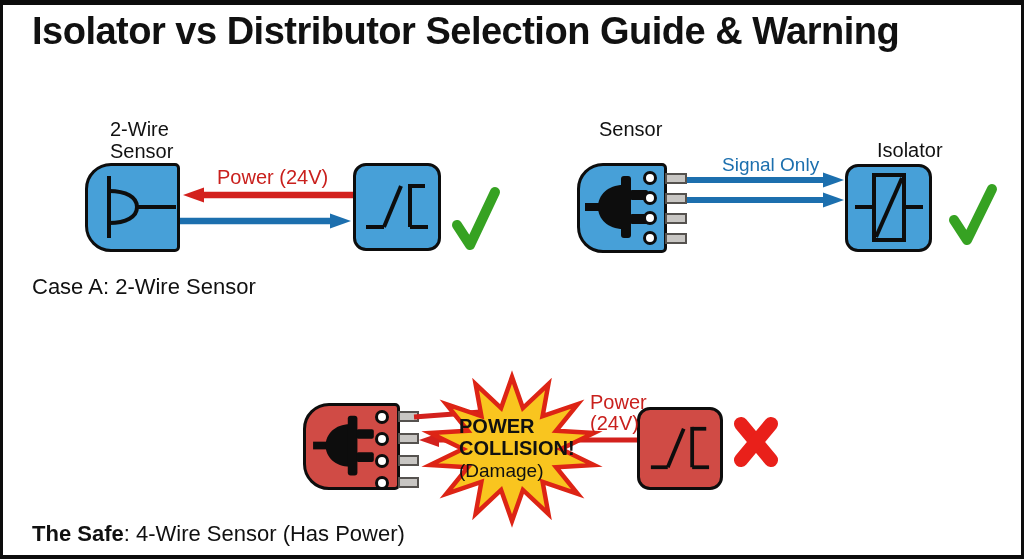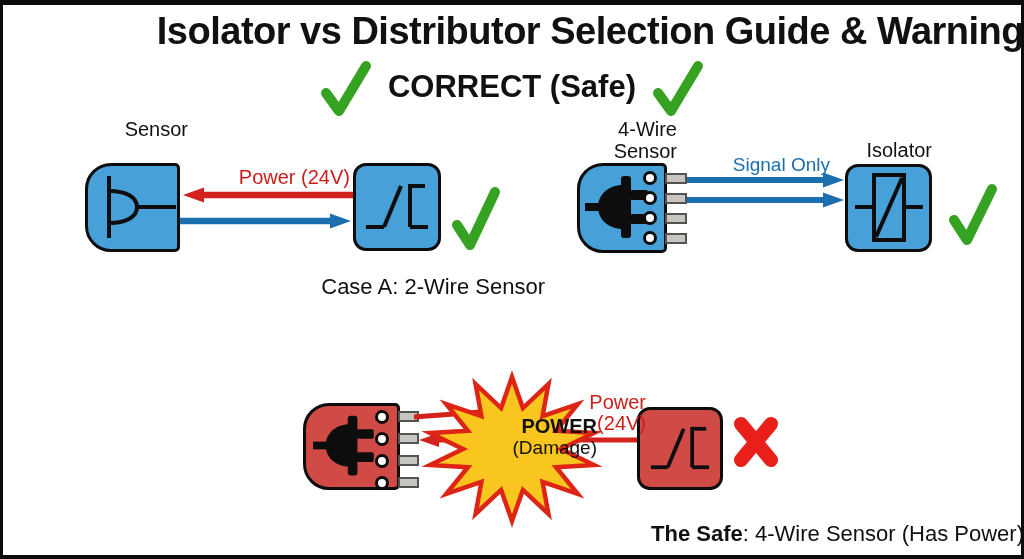--- a/index.html
+++ b/index.html
@@ -4,21 +4,21 @@
 <style>
   * { margin:0; padding:0; box-sizing:border-box; }
   html,body { background:#444; }
   #stage {
     position:relative; width:1024px; height:559px;
     background:#ffffff; overflow:hidden;
     font-family:"Liberation Sans", sans-serif;
     color:var(--ink,#111);
   }
   .abs { position:absolute; }
-  .center { text-align:right; }
+  .center { text-align:left;margin-left:32px; }
 
   
   #frame { position:absolute; inset:0; border-style:solid; border-color:#0c0c0c;
            border-width:5px 3px 4px 3px; pointer-events:none; z-index:60; }
 
   
   #main-title { left:0; right:0; top:10px; font-size:38px; font-weight:bold;
                 letter-spacing:-0.5px; }
   .section-heading { left:0; right:0; display:flex; justify-content:center;
                      align-items:center; gap:16px; }
@@ -52,31 +52,23 @@
   .z20 { z-index:20; } .z25 { z-index:25; } .z30 { z-index:30; }
 </style>
 </head>
 <body>
 
 <div id="stage">
   <div id="frame"></div>
 
   <div class="abs center" id="main-title">Isolator vs Distributor Selection Guide &amp; Warning</div>
 
-  <div class="abs section-heading" style="top:58px; height:58px;">
-    <svg width="52" height="55" viewBox="0 0 52 55">
-      <path d="M6,33 L19,51 L46,6" fill="none" style="stroke:var(--check-green)" stroke-width="10" stroke-linecap="round" stroke-linejoin="round"></path>
-    </svg>
-    <span class="ht">CORRECT (Safe)</span>
-    <svg width="52" height="55" viewBox="0 0 52 55">
-      <path d="M6,33 L19,51 L46,6" fill="none" style="stroke:var(--check-green)" stroke-width="10" stroke-linecap="round" stroke-linejoin="round"></path>
-    </svg>
-  </div>
 
   <div class="abs center dev-label" style="left:78px; top:119px; width:110px;">
+    <div>2-Wire</div>
     <div>Sensor</div>
   </div>
 
   <div class="dev-box blue sensor-shape" style="left:85px; top:163px; width:95px; height:89px;">
     <svg width="88" height="82" viewBox="0 0 88 82">
       <line x1="21" y1="10" x2="21" y2="72" stroke="#0d0d0d" stroke-width="4"></line>
       <path d="M21,25 C38,25 49,31 49,41 C49,51 38,57 21,57" fill="none" stroke="#0d0d0d" stroke-width="4"></path>
       <line x1="49" y1="41" x2="88" y2="41" stroke="#0d0d0d" stroke-width="4"></line>
     </svg>
   </div>
@@ -105,21 +97,20 @@
   </svg>
 
 
   <svg class="abs" style="left:451px; top:185px;" width="50" height="66" viewBox="0 0 50 66">
     <path d="M6,40 L19,60 L44,7" fill="none" style="stroke:var(--check-green)" stroke-width="10" stroke-linecap="round" stroke-linejoin="round"></path>
   </svg>
 
   <div class="abs center caption" style="left:0px; top:274px; width:545px;">Case A: 2-Wire Sensor</div>
 
   <div class="abs center dev-label" style="left:567px; top:119px; width:110px;">
-    <div>4-Wire</div>
     <div>Sensor</div>
   </div>
 
   <div class="dev-box blue sensor-shape" style="left:577px; top:163px; width:90px; height:90px;">
     <svg width="70" height="83" viewBox="0 0 70 83">
       <line x1="5" y1="41" x2="24" y2="41" stroke="#0d0d0d" stroke-width="8"></line>
       <path d="M43,19 C28,19 18,29 18,41 C18,53 28,63 43,63 Z" fill="#0d0d0d"></path>
       <rect x="41" y="10" width="10" height="62" rx="3" fill="#0d0d0d"></rect>
       <rect x="50" y="24" width="18" height="10" rx="2" fill="#0d0d0d"></rect>
       <rect x="50" y="48" width="18" height="10" rx="2" fill="#0d0d0d"></rect>
@@ -189,20 +180,21 @@
   <svg class="abs z20" style="left:419px; top:432px;" width="218" height="16" viewBox="0 0 218 16">
     <line x1="218" y1="8" x2="16" y2="8" style="stroke:var(--arrow-red)" stroke-width="5"></line>
     <polygon points="0,8 20,1 20,15" style="fill:var(--arrow-red)"></polygon>
   </svg>
 
   <svg class="abs z25" style="left:425px; top:375px;" width="175" height="150" viewBox="0 0 175 150">
     <polygon style="fill:var(--star-yellow); stroke:var(--star-border);" stroke-width="4.5" stroke-linejoin="miter" points="87.0,2.0 97.9,33.1 123.4,9.1 117.6,41.2 152.7,29.1 131.1,55.8 168.9,58.0 136.0,74.0 168.9,90.0 131.1,92.2 152.7,118.9 117.6,106.8 123.4,138.9 97.9,114.9 87.0,146.0 76.1,114.9 50.6,138.9 56.4,106.8 21.3,118.9 42.9,92.2 5.1,90.0 38.0,74.0 5.1,58.0 42.9,55.8 21.3,29.1 56.4,41.2 50.6,9.1 76.1,33.1"></polygon>
   </svg>
   <div class="abs center z30" id="burst-text" style="left:427px; top:415px;">
     <div class="b">POWER</div>
+    <div class="b">COLLISION!</div>
     <div class="d">(Damage)</div>
   </div>
 
   <div class="abs center arrow-label-red z30" style="left:558px; top:392px; width:88px; line-height:1.05;">
     <div>Power</div>
     <div>(24V)</div>
   </div>
 
   <div class="dev-box redbox square-shape" style="left:637px; top:407px; width:86px; height:83px;">
     <svg width="79" height="76" viewBox="0 0 81 81">

